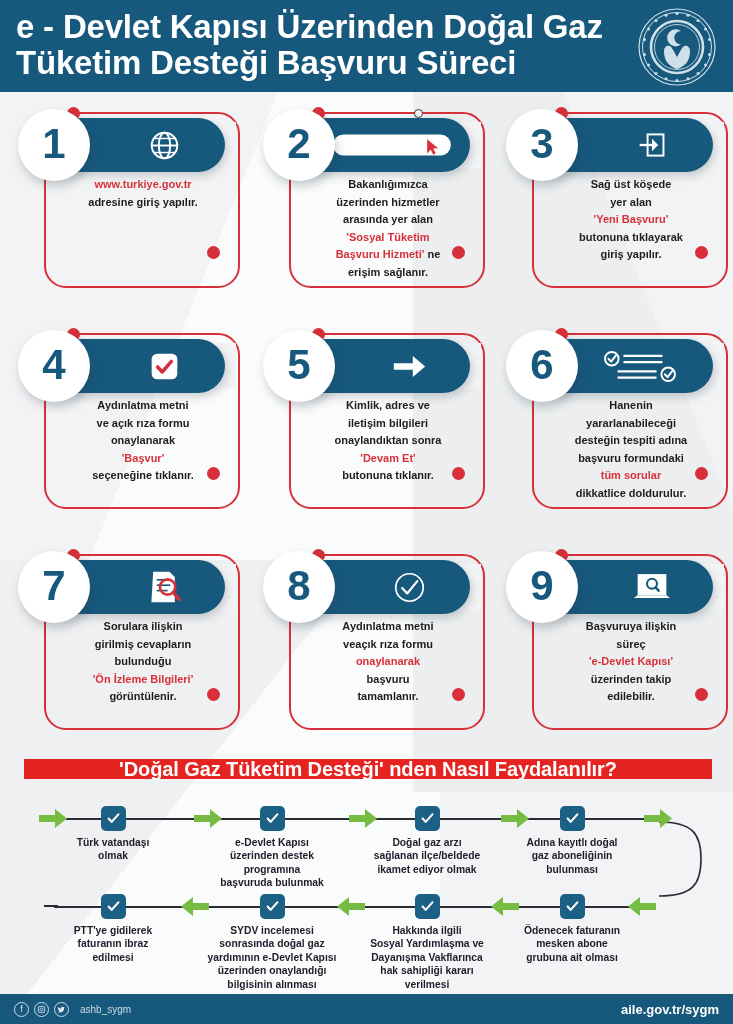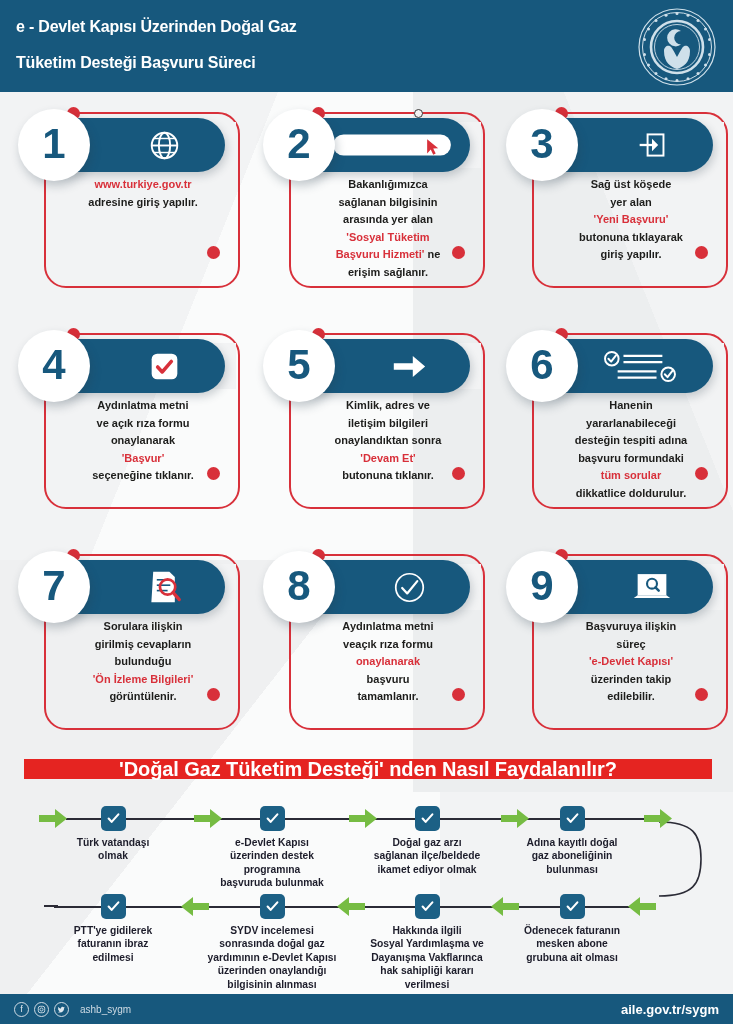--- a/index.html
+++ b/index.html
@@ -37,21 +37,21 @@
 
   
   .header {
     position: relative;
     height: 92px;
     background: #17587d;
     padding: 9px 0 0 16px;
   }
   .header h1 {
     color: #ffffff;
-    font-size: 16px;
+    font-size: 33px;
     font-weight: bold;
     line-height: 36px;
     letter-spacing: -0.2px;
     width: 620px;
   }
   .header-line { display: block; }
   .emblem {
     position: absolute; right: 16px; top: 7px;
     width: 80px; height: 80px;
   }
@@ -331,21 +331,21 @@
               <rect x="2" y="9" width="124" height="22" rx="11" fill="#fff"></rect>
               <path d="M101 14 l0 15 l3.8 -4.2 l2.6 5.4 l2.6 -1.3 l-2.6 -5.2 l5.2 -0.4 z" fill="#d8303a"></path>
             </svg>
           </div>
         </div>
         <div class="numcircle">
           <span>2</span>
         </div>
         <div class="step-text">
           <span>Bakanlığımızca</span><br>
-          <span>sağlanan bilgisinin</span><br>
+          <span>üzerinden hizmetler</span><br>
           <span>arasında yer alan</span><br>
           <em>'Sosyal Tüketim</em><br>
           <em>Başvuru Hizmeti'</em><span> ne</span><br>
           <span>erişim sağlanır.</span>
         </div>
       </div>
 
       <div class="step c2">
         <div class="frame"></div>
         <div class="frame-mask"></div>

